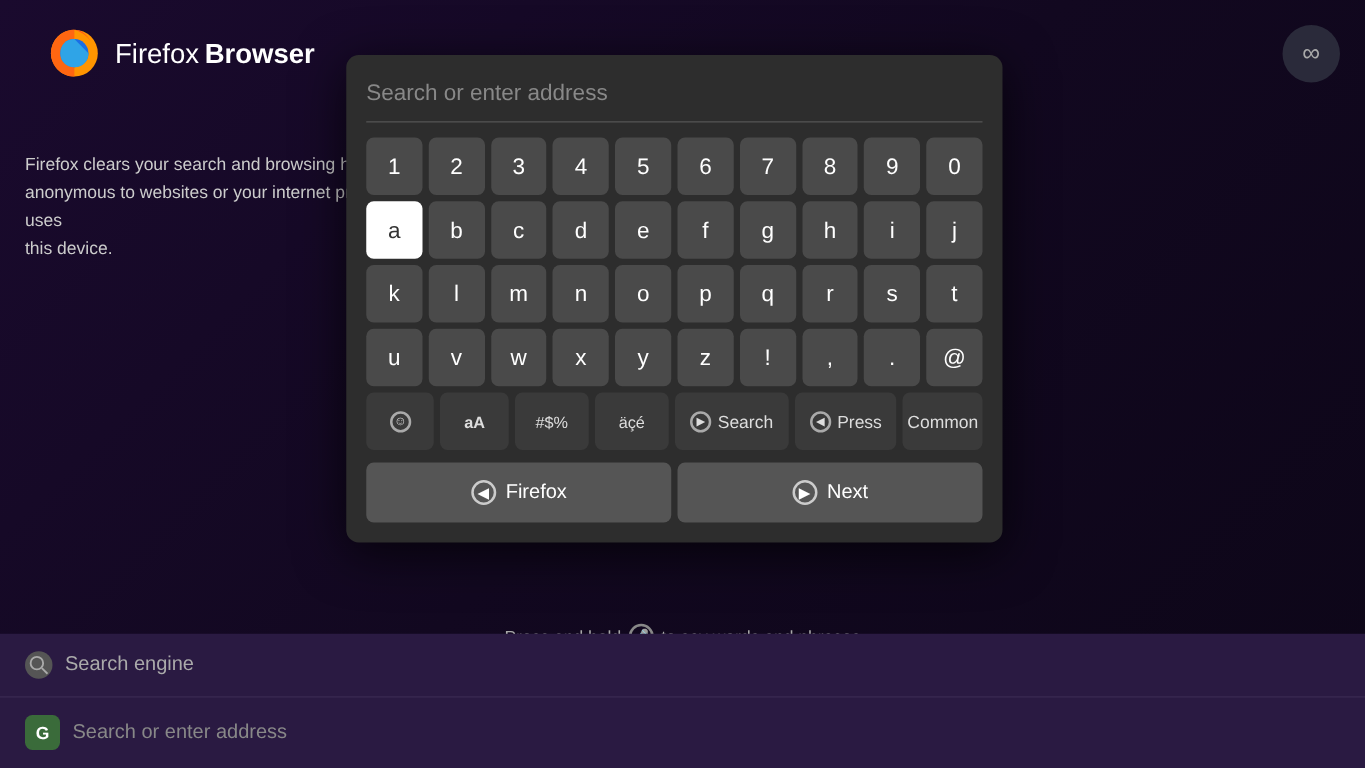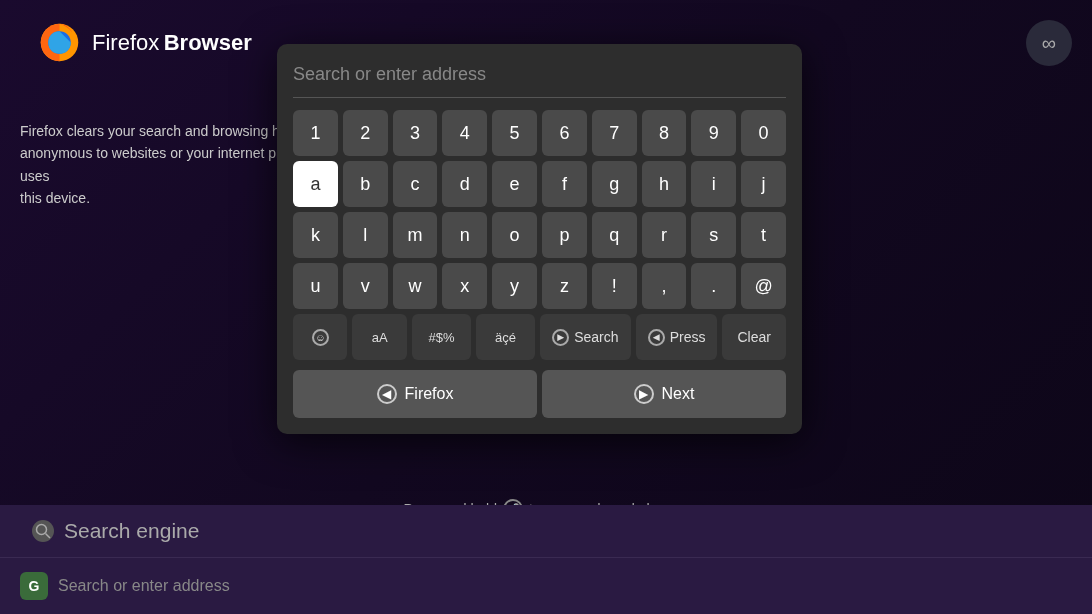--- a/index.html
+++ b/index.html
@@ -69,24 +69,24 @@
       position: absolute;
       bottom: 0;
       left: 0;
       right: 0;
       background: #2a1a42;
     }
     .search-engine-row {
       display: flex;
       align-items: center;
       gap: 10px;
-      padding: 14px 32px;
+      padding: 14px 20px;
       border-bottom: 1px solid #3a2a52;
       color: #aaa;
-      font-size: 21px;
+      font-size: 16px;
     }
     .search-engine-icon {
       width: 22px;
       height: 22px;
       border-radius: 50%;
       background: #555;
       display: flex;
       align-items: center;
       justify-content: center;
       color: #fff;
@@ -327,21 +327,21 @@
     </div>
 
     <div class="key-row">
 
       <button class="key special" style="flex:1.2;">
         <span style="display:flex;align-items:center;gap:3px;font-size:13px;">
           <span style="width:17px;height:17px;border-radius:50%;border:2px solid #aaa;display:inline-flex;align-items:center;justify-content:center;font-size:10px;">☺</span>
         </span>
       </button>
 
-      <button class="key special" style="flex:1.2;">
+      <button class="key special" style="flex:1.2;font-weight:bold;">
         <span>aA</span>
       </button>
 
       <button class="key special" style="flex:1.3;">
         <span>#$%</span>
       </button>
 
       <button class="key special" style="flex:1.3;">
         <span>äçé</span>
       </button>
@@ -354,21 +354,21 @@
       </button>
 
       <button class="key delete-key" style="flex:1.8;">
         <span style="display:flex;align-items:center;gap:5px;">
           <span style="width:17px;height:17px;border-radius:50%;border:2px solid #aaa;display:inline-flex;align-items:center;justify-content:center;font-size:9px;">◀</span>
           <span>Press</span>
         </span>
       </button>
 
       <button class="key clear-key" style="flex:1.4;">
-        <span>Clear</span>
+        <span>Common</span>
       </button>
     </div>
 
     <div class="nav-row">
       <button class="nav-btn">
         <span style="width:20px;height:20px;border-radius:50%;border:2px solid #ccc;display:inline-flex;align-items:center;justify-content:center;font-size:12px;">◀</span>
         <span>Firefox</span>
       </button>
       <button class="nav-btn">
         <span style="width:20px;height:20px;border-radius:50%;border:2px solid #ccc;display:inline-flex;align-items:center;justify-content:center;font-size:12px;">▶</span>

